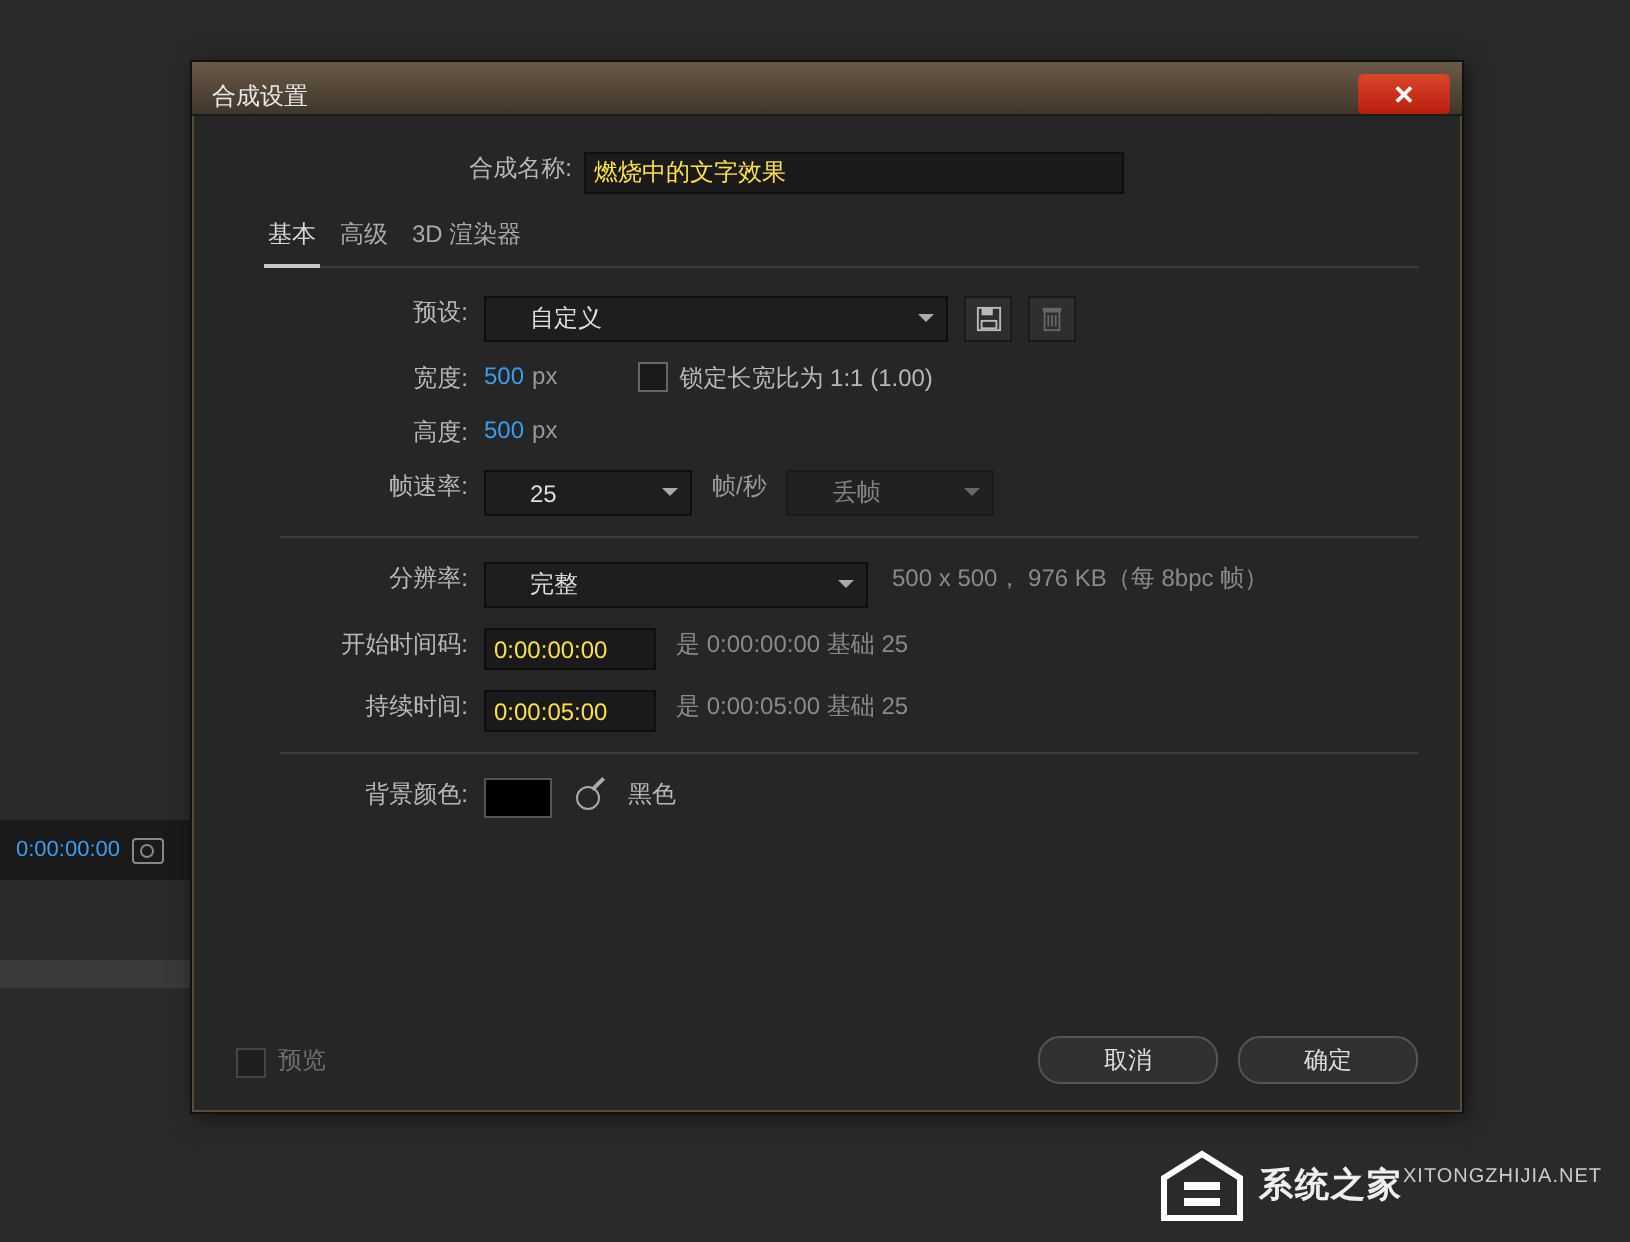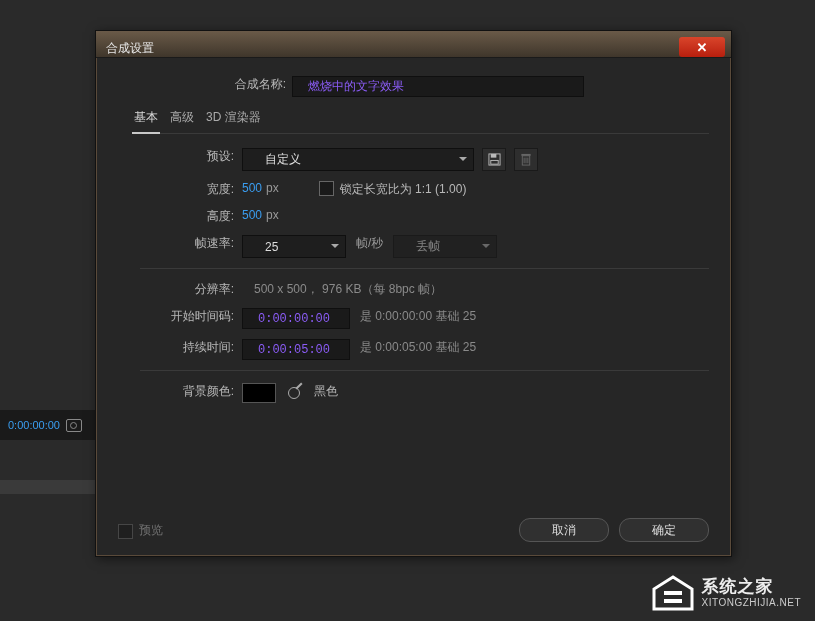--- a/index.html
+++ b/index.html
@@ -10,21 +10,21 @@
   .bg-ruler{position:absolute;top:510px;left:0;width:135px;height:12px;display:flex;justify-content:flex-end;gap:6px;padding-right:4px}
   .ruler-ic{width:10px;height:10px;border:1px solid #666}
   .dialog{position:absolute;top:30px;left:95px;width:635px;height:525px;background:#262626;border:1px solid #111;box-shadow:0 0 0 1px #5a4a3a inset,2px 2px 10px rgba(0,0,0,.5)}
   .titlebar{height:26px;background:linear-gradient(#6a5a48,#3f362b);display:flex;align-items:flex-end;justify-content:space-between;padding:0 0 0 10px;border-bottom:1px solid #1a1a1a}
   .titlebar .t{color:#e8e8e8;font-size:12px}
   .closebtn{width:46px;height:20px;background:linear-gradient(#d9452b,#b81f0e);border-radius:3px;margin-right:6px;display:flex;align-items:center;justify-content:center;color:#fff;font-weight:bold;font-size:13px;cursor:pointer}
   .body{padding:18px 22px 12px 22px}
   .row{display:flex;align-items:flex-start;margin-bottom:10px}
   .lbl{text-align:right;color:#b8b8b8}
   .lbl-name{width:168px;margin-right:6px}
-  .inp{background:#1a1a1a;border:1px solid #0f0f0f;color:#8b5cf6;height:19px;padding:0 15px;font-size:12px;font-family:Liberation Mono, monospace}
+  .inp{background:#1a1a1a;border:1px solid #0f0f0f;color:#fde047;height:19px;padding:0 4px;font-size:12px;font-family:Liberation Sans, sans-serif}
   .inp-name{width:260px}
   .tabs{display:flex;gap:8px;margin:6px 0 14px 14px;border-bottom:1px solid #3a3a3a;padding-bottom:0}
   .tab{color:#aaa;padding:2px 2px 6px 2px;cursor:pointer}
   .tab.active{color:#d8d8d8;border-bottom:2px solid #c8c8c8;margin-bottom:-1px}
   .section{padding-left:36px}
   .lbl2{width:80px;text-align:right;margin-right:8px;color:#b8b8b8}
   .sel{background:#1e1e1e;border:1px solid #0f0f0f;color:#ddd;height:21px;padding:0 18px 0 22px;font-size:12px;position:relative;display:flex;align-items:center;cursor:pointer}
   .sel::after{content:"";position:absolute;right:6px;top:8px;border:4px solid transparent;border-top-color:#aaa}
   .sel-preset{width:190px}
   .iconbtn{width:22px;height:21px;background:#2e2e2e;border:1px solid #1a1a1a;margin-left:8px;display:flex;align-items:center;justify-content:center;cursor:pointer}
@@ -47,21 +47,21 @@
   .footL{display:flex;align-items:flex-end;opacity:.5}
   .btns{display:flex;gap:10px}
   .btn{width:88px;height:22px;background:#303030;border:1px solid #555;border-radius:11px;display:flex;align-items:center;justify-content:center;color:#ddd;cursor:pointer}
   .save-ic svg{width:13px;height:13px}
   .trash-ic svg{width:12px;height:13px;opacity:.4}
   .cam-ic{width:14px;height:11px;border:1px solid #888;border-radius:2px;position:relative}
   .cam-ic::before{content:"";position:absolute;width:5px;height:5px;border:1px solid #888;border-radius:50%;left:3px;top:2px}
   .watermark{position:absolute;bottom:10px;right:14px;display:flex;align-items:center;gap:8px;color:#eee;font-size:14px}
   .wm-ic{width:42px;height:36px;position:relative}
   .wm-ic svg{width:42px;height:36px}
-  .wm-txt{display:flex;flex-direction:column;line-height:1.2}
+  .wm-txt{display:flex;flex-direction:row;line-height:1.2}
   .wm-cn{font-size:17px;font-weight:bold;letter-spacing:1px}
   .wm-en{font-size:10px;letter-spacing:.5px;color:#ccc}
   .frame-aspect{margin-left:14px;color:#b8b8b8;line-height:1.4}
 </style>
 </head>
 <body>
 
 <div class="bg">
   <div class="bg-left">
     <span class="tc">0:00:00:00</span>
@@ -143,20 +143,23 @@
         <span class="unit" style="margin-left:10px">帧/秒</span>
         <div class="sel sel-df">
           <span>丢帧</span>
         </div>
       </div>
 
       <div class="sep"></div>
 
       <div class="row">
         <span class="lbl2">分辨率:</span>
+        <div class="sel sel-res">
+          <span>完整</span>
+        </div>
         <span class="info">500 x 500， 976 KB（每 8bpc 帧）</span>
       </div>
 
       <div class="row">
         <span class="lbl2">开始时间码:</span>
         <input class="inp inp-tc" value="0:00:00:00" style="">
         <span class="tc-info">是 0:00:00:00  基础 25</span>
       </div>
 
       <div class="row">

